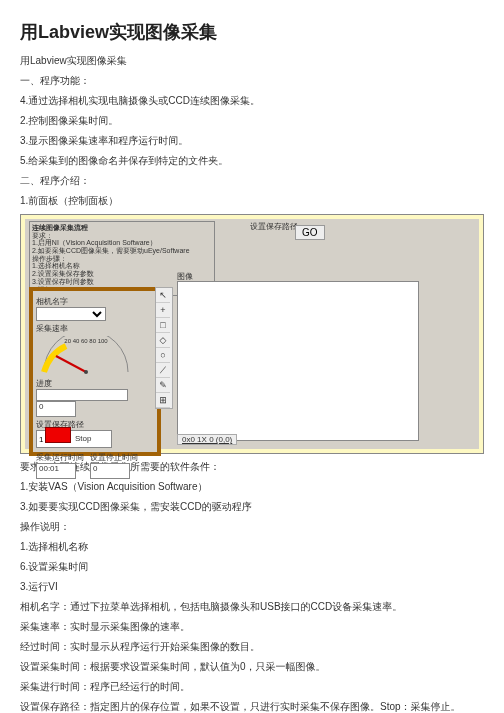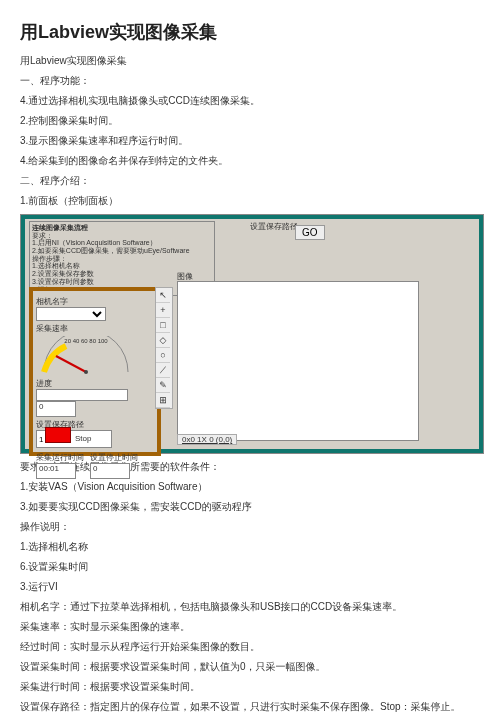--- a/index.html
+++ b/index.html
@@ -14,21 +14,21 @@
     font-size: 18px;
     font-weight: bold;
     color: #222;
     margin: 0 0 10px 0;
   }
   .line {
     margin: 6px 0;
     font-size: 10px;
   }
   .panel {
-    background: #0f766e;
+    background: #fef9c3;
     border: 1px solid #888;
     padding: 4px;
     margin: 6px 0;
     position: relative;
     height: 230px;
   }
   .panel-inner {
     background: #d4d0c8;
     position: relative;
     height: 100%;
@@ -181,21 +181,21 @@
 </head>
 <body>
 
 <h1>用Labview实现图像采集</h1>
 
 <div class="line">用Labview实现图像采集</div>
 <div class="line">一、程序功能：</div>
 <div class="line">4.通过选择相机实现电脑摄像头或CCD连续图像采集。</div>
 <div class="line">2.控制图像采集时间。</div>
 <div class="line">3.显示图像采集速率和程序运行时间。</div>
-<div class="line">4.给采集到的图像命名并保存到特定的文件夹。</div>
+<div class="line">5.给采集到的图像命名并保存到特定的文件夹。</div>
 <div class="line">二、程序介绍：</div>
 <div class="line">1.前面板（控制面板）</div>
 
 <div class="panel">
   <div class="panel-inner">
 
     <div class="flowbox">
       <div style="font-weight:bold;">连续图像采集流程</div>
       <div>要求：</div>
       <div>1.启用NI（Vision Acquisition Software）</div>
@@ -273,14 +273,14 @@
 
 <div class="line">操作说明：</div>
 <div class="line">1.选择相机名称</div>
 <div class="line">6.设置采集时间</div>
 <div class="line">3.运行VI</div>
 
 <div class="line">相机名字：通过下拉菜单选择相机，包括电脑摄像头和USB接口的CCD设备采集速率。</div>
 <div class="line">采集速率：实时显示采集图像的速率。</div>
 <div class="line">经过时间：实时显示从程序运行开始采集图像的数目。</div>
 <div class="line">设置采集时间：根据要求设置采集时间，默认值为0，只采一幅图像。</div>
-<div class="line">采集进行时间：根据要求设置采集时间。</div>
+<div class="line">采集进行时间：程序已经运行的时间。</div>
 <div class="line">设置保存路径：指定图片的保存位置，如果不设置，只进行实时采集不保存图像。Stop：采集停止。</div>
 
 </body></html>

